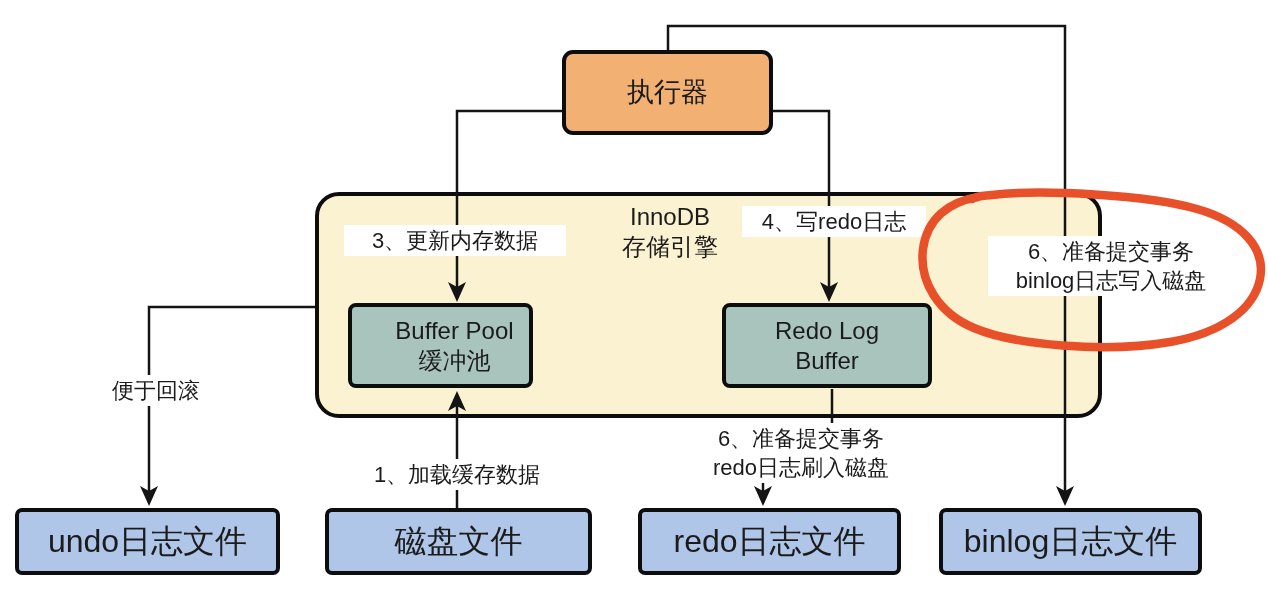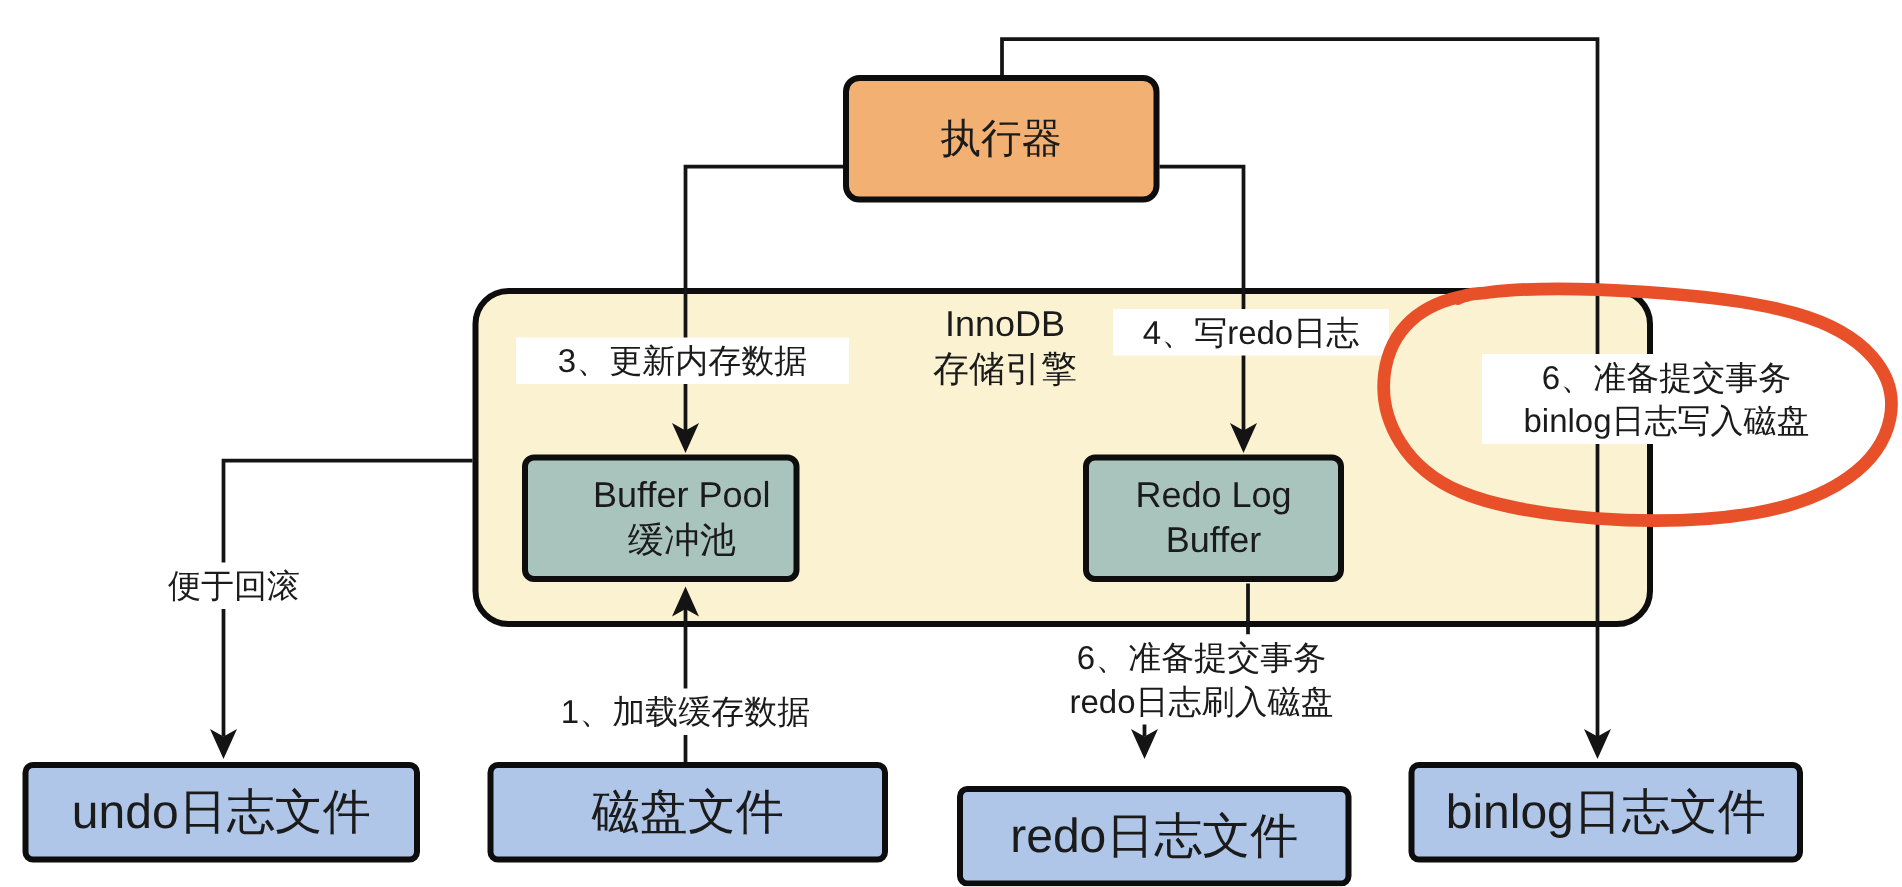--- a/index.html
+++ b/index.html
@@ -41,31 +41,31 @@
     font-size:27px;
     z-index:3;
   }
   .mem-box{
     background:var(--memory-fill,#A9C4BC);
     border-radius:8px;
     font-size:24px;
     z-index:3;
   }
   .buffer-pool{left:348px;top:303px;width:185px;height:85px;padding-left:28px;}
-  .redo-buffer{left:722px;top:303px;width:174px;height:85px;}
+  .redo-buffer{left:722px;top:303px;width:210px;height:85px;}
   .file-box{
     top:508px;height:67px;
     background:var(--file-fill,#AFC6E8);
     border-radius:7px;
     font-size:32px;
     z-index:3;
   }
   .file-undo{left:15px;width:265px;}
   .file-disk{left:325px;width:267px;}
-  .file-redo{left:638px;width:263px;margin-top:16px;}
+  .file-redo{left:638px;width:263px;}
   .file-binlog{left:939px;width:263px;text-align:center;}
   .step-label{
     position:absolute;
     background:#ffffff;
     text-align:center;
     font-size:22px;line-height:1.32;
     padding:1px 4px;
     z-index:5;
     white-space:nowrap;
   }

